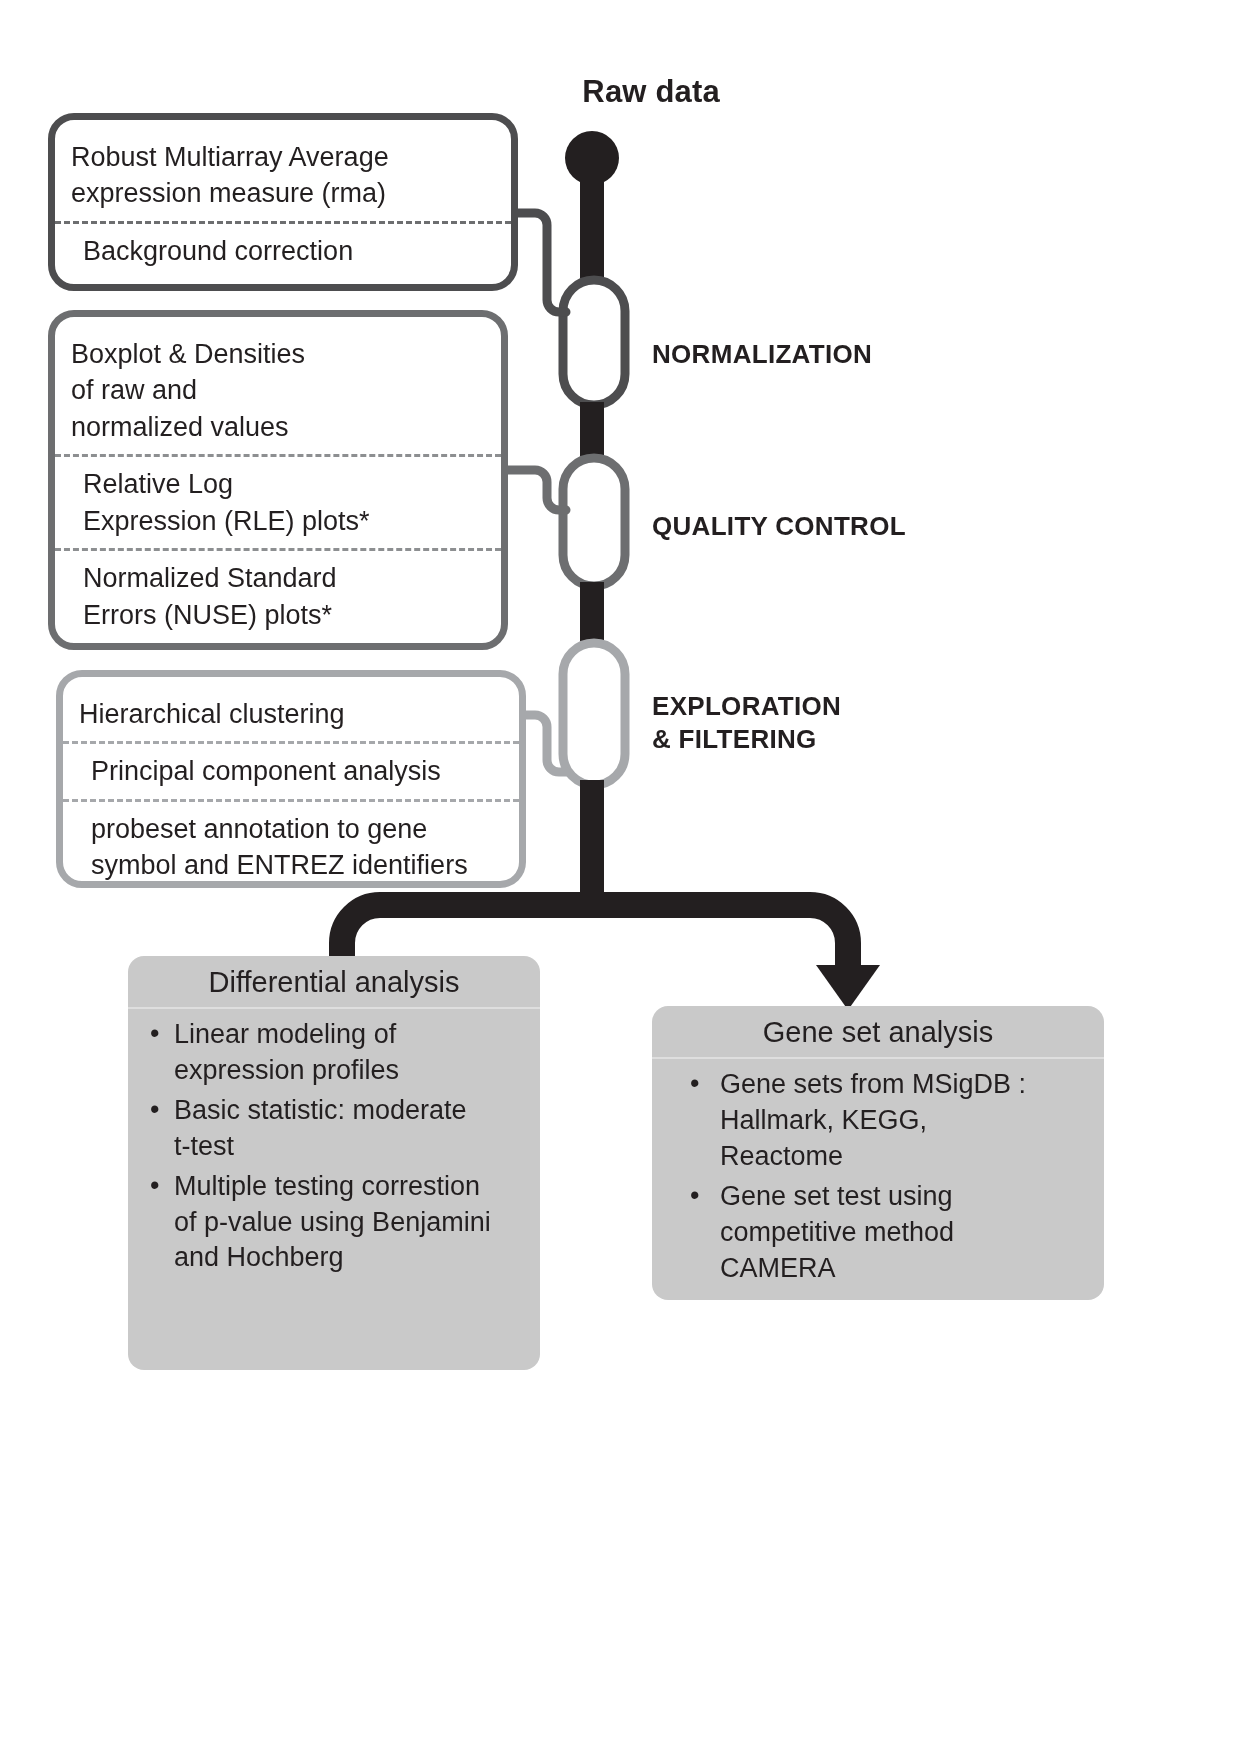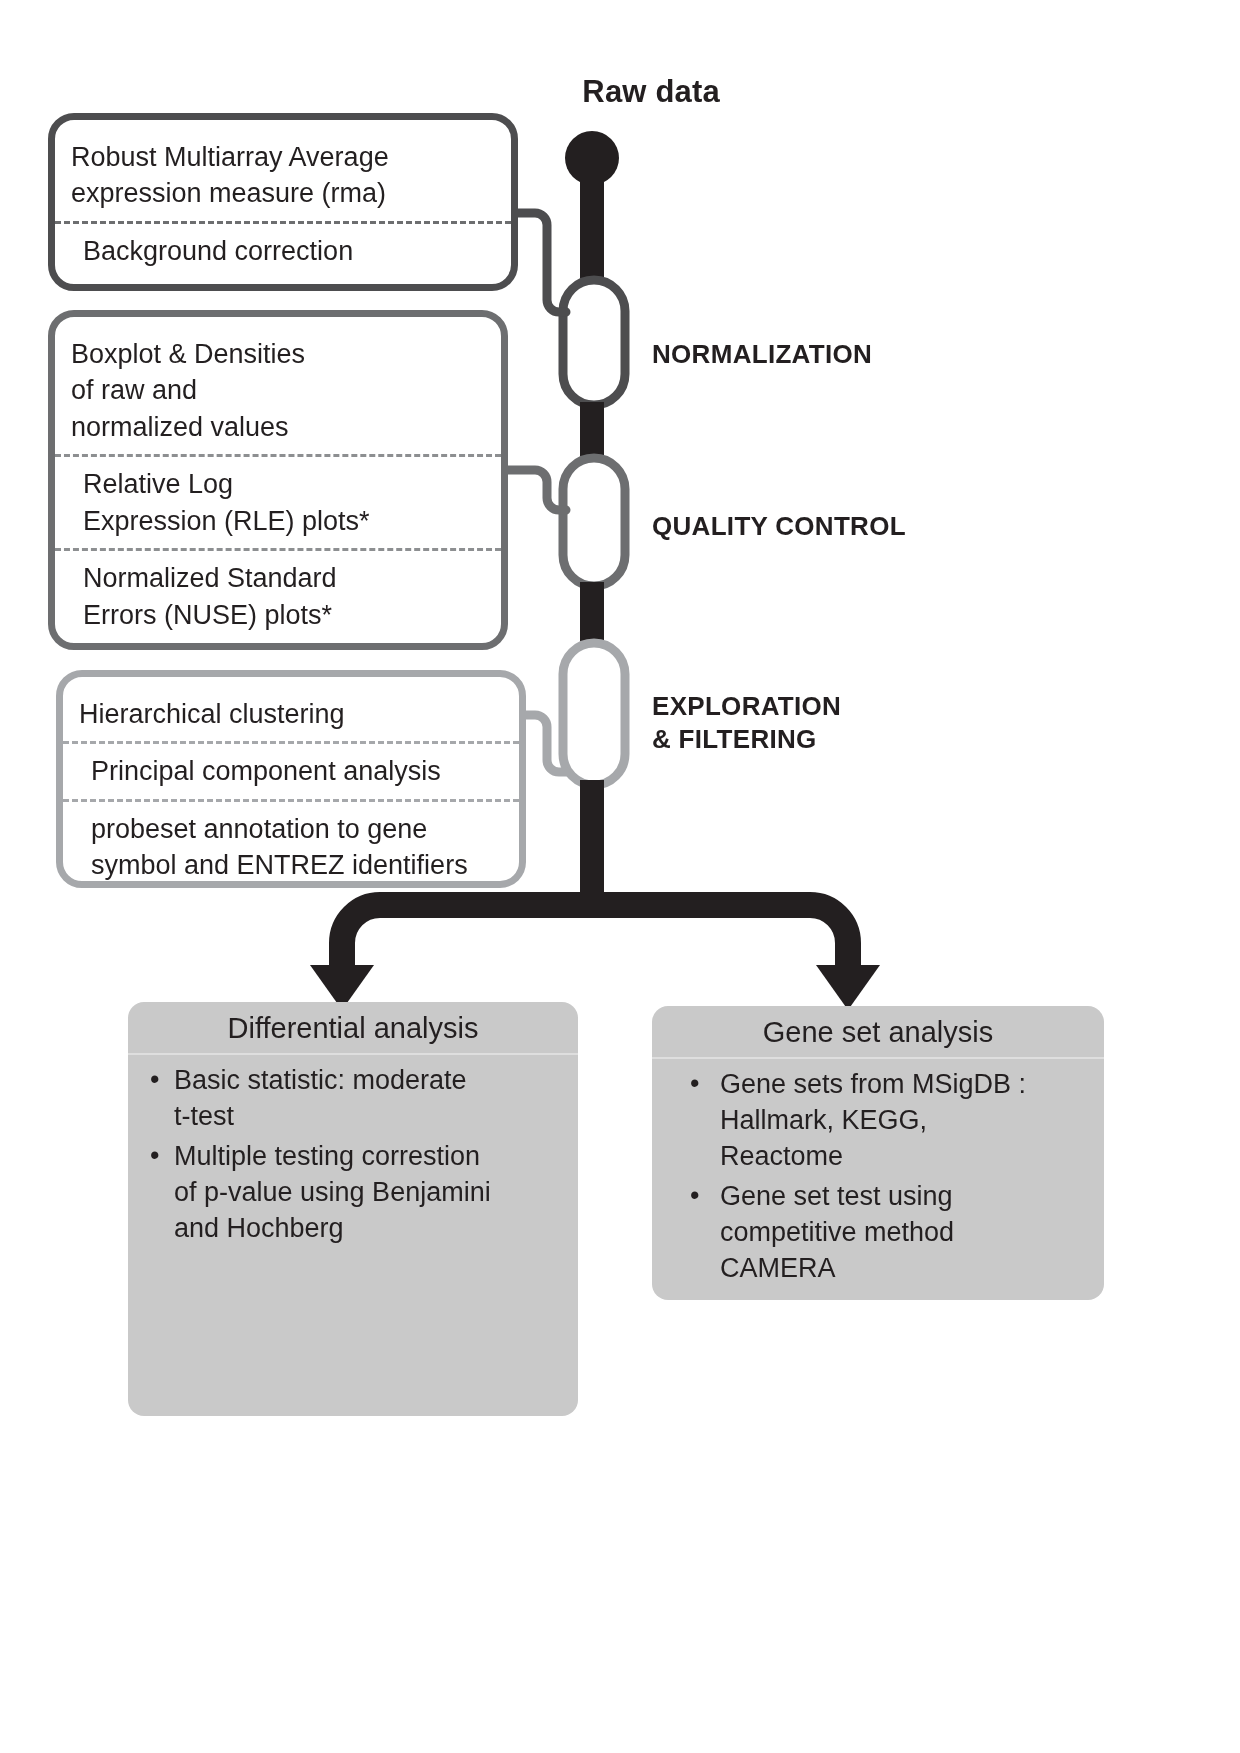--- a/index.html
+++ b/index.html
@@ -89,21 +89,21 @@
   .step-box.light .step-row + .step-row { border-top-color: #a6a8ab; }
 
   
   .result-panel {
     position: absolute;
     box-sizing: border-box;
     background: #c9c9c9;
     border-radius: 16px;
     overflow: hidden;
   }
-  #panel-differential { left: 128px; top: 1002px; width: 450px; height: 414px; }
+  #panel-differential { left: 128px; top: 956px; width: 412px; height: 414px; }
   #panel-geneset      { left: 652px; top: 1006px; width: 452px; height: 294px; }
 
   .panel-title {
     font-size: 29px;
     text-align: center;
     padding: 10px 0 8px 0;
     color: #231f20;
     border-bottom: 2px solid #dedede;
   }
 
@@ -193,20 +193,22 @@
   <div class="step-box light" id="box-exploration">
     <div class="step-row">Hierarchical clustering</div>
     <div class="step-row">Principal component analysis</div>
     <div class="step-row">probeset annotation to gene
 symbol and ENTREZ identifiers</div>
   </div>
 
   <div class="result-panel" id="panel-differential">
     <div class="panel-title">Differential analysis</div>
     <ul class="panel-list" id="list-differential">
+      <li>Linear modeling of
+expression profiles</li>
       <li>Basic statistic: moderate
 t-test</li>
       <li>Multiple testing correstion
 of p-value using Benjamini
 and Hochberg</li>
     </ul>
   </div>
 
   <div class="result-panel" id="panel-geneset">
     <div class="panel-title">Gene set analysis</div>

